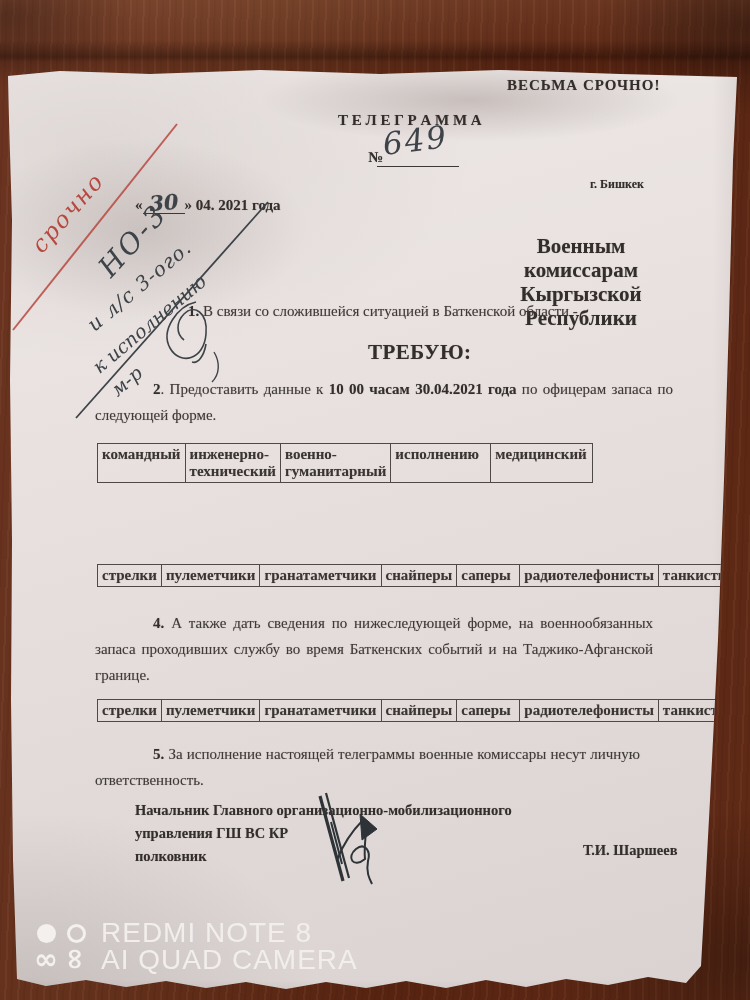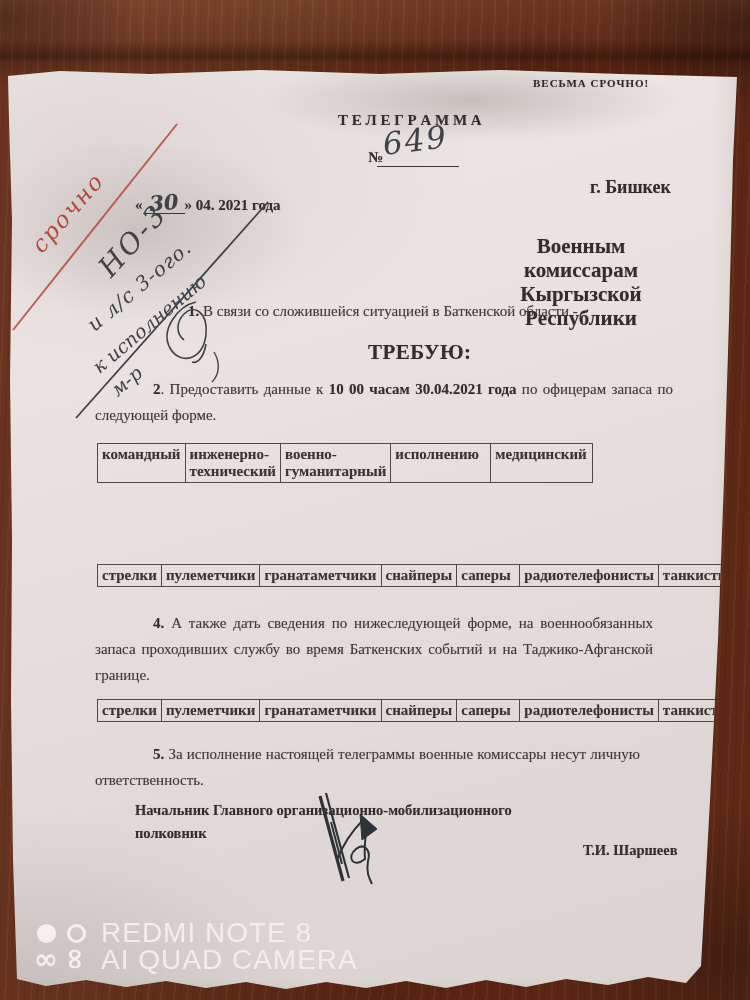--- a/index.html
+++ b/index.html
@@ -40,27 +40,27 @@
       linear-gradient(270deg, rgba(95,85,80,.14) 0%, rgba(95,85,80,0) 5%),
       linear-gradient(0deg, rgba(120,105,100,.20) 0px, rgba(120,105,100,0) 20px),
       linear-gradient(180deg, rgba(255,255,255,.22) 0%, rgba(255,255,255,0) 9%);
   }
 
   
   .abs{position:absolute;}
   .print{color:var(--ink);text-shadow:0 0 1px rgba(70,60,55,.35);}
   .b{font-weight:bold;color:var(--ink-bold);}
   .para{font-size:15px;line-height:26px;text-align:justify;text-indent:58px;}
-  #urgency{left:533px;top:77px;font-size:11px;letter-spacing:1px;}
+  #urgency{left:507px;top:77px;font-size:15px;letter-spacing:1px;}
   #title{left:338px;top:112px;font-size:15px;}
   #num-sign{left:368px;top:149px;font-size:15px;}
   #num-underline{left:377px;top:166px;width:82px;border-bottom:1.6px solid #3c3836;height:0;}
   #num-value{left:383px;top:126px;font-family:"DejaVu Serif",serif;font-style:italic;
      font-size:31px;color:var(--pen);transform:rotate(-7deg);letter-spacing:2px;}
-  #city{left:590px;top:177px;font-size:18px;}
+  #city{left:590px;top:177px;font-size:12px;}
   #date-line{left:135px;top:188px;font-size:15px;white-space:nowrap;}
   #date-slot{display:inline-block;width:42px;border-bottom:1.6px solid #3c3836;text-align:center;vertical-align:bottom;}
   #date-day{display:inline-block;font-family:"DejaVu Serif",serif;font-style:italic;font-size:21px;
      color:var(--pen);transform:rotate(-5deg) translateY(2px);}
   #addressee{left:482px;top:234px;width:198px;text-align:center;font-size:21px;line-height:24px;}
   #para1{left:188px;top:303px;font-size:15px;width:480px;}
   #demand{left:368px;top:340px;font-size:21px;letter-spacing:.5px;}
   #para2{left:95px;top:376px;width:578px;}
   #para3{left:95px;top:504px;width:582px;}
   #para4{left:95px;top:610px;width:558px;}
@@ -172,20 +172,21 @@
       <td class="r6">радиотелефонисты</td>
       <td class="r7">танкисты</td>
     </tr>
   </tbody>
     </table>
 
   <div class="abs print para" id="para5"><span class="b">5.</span><span> За исполнение настоящей телеграммы военные комиссары несут личную ответственность.</span></div>
 
   <div class="abs print b" id="sig-block">
     <div>Начальник Главного организационно-мобилизационного</div>
+    <div>управления ГШ ВС КР</div>
     <div>полковник</div>
   </div>
   <div class="abs print b" id="signer">Т.И. Шаршеев</div>
 
   <div class="hand" id="red-note">срочно</div>
   <div class="hand" id="pen1">НО-3</div>
   <div class="hand" id="pen2">и л/с 3-ого.</div>
   <div class="hand" id="pen3">к исполнению</div>
   <div class="hand" id="pen4">м-р</div>
 

